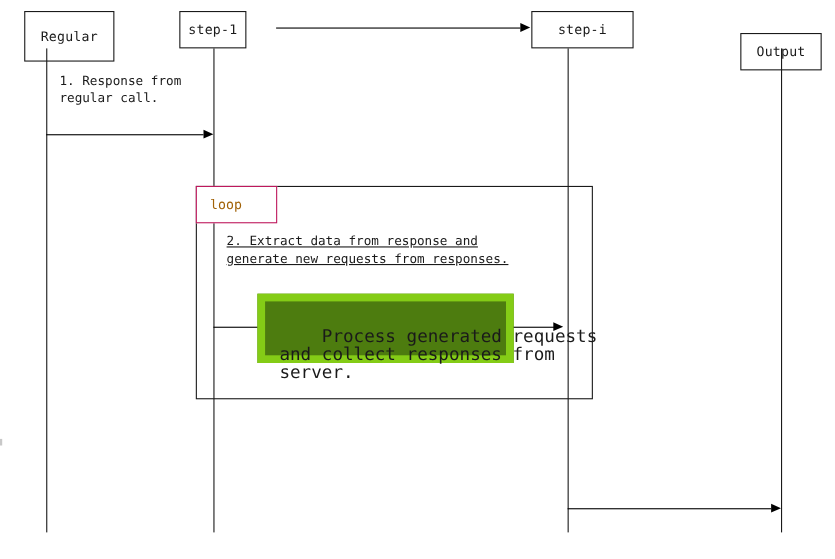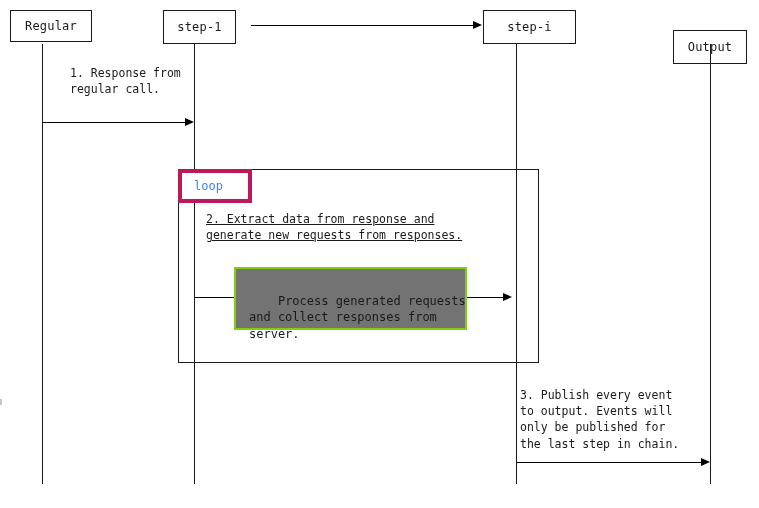--- a/index.html
+++ b/index.html
@@ -67,77 +67,77 @@
   
   .loop-frame {
     position: absolute;
     box-sizing: border-box;
     border: 1px solid #1a1a1a;
     background: transparent;
   }
   .loop-tab {
     position: absolute;
     box-sizing: border-box;
-    border: 4px solid #be185d;
+    border: 1px solid #be185d;
     background: #ffffff;
     display: flex;
     align-items: center;
     padding-left: 12px;
     font-size: 12px;
-    color: #3b82f6;
+    color: #a16207;
   }
 
   
   .inner-note {
     position: absolute;
     box-sizing: border-box;
-    border: 2px solid #84cc16;
-    background: #737373;
+    border: 7px solid #84cc16;
+    background: #4d7c0f;
     padding: 8px 10px 7px 13px;
-    font-size: 12px;
+    font-size: 16px;
     line-height: 16.2px;
     color: #1a1a1a;
     white-space: pre;
   }
 
   .edge-tick {
     position: absolute;
     background: #c8c8c8;
   }
 </style>
 </head>
 <body>
 
 <div id="canvas">
 
-  <div class="participant-box" style="left:10px; top:10px; width:82px; height:32px;">
+  <div class="participant-box" style="left:22px; top:10px; width:82px; height:46px;">
     <span>Regular</span>
   </div>
 
-  <div class="participant-box" style="left:163px; top:10px; width:73px; height:34px;">
+  <div class="participant-box" style="left:163px; top:10px; width:61px; height:34px;">
     <span>step-1</span>
   </div>
 
   <div class="participant-box" style="left:483px; top:10px; width:93px; height:34px;">
     <span>step-i</span>
   </div>
 
   <div class="participant-box" style="left:673px; top:10px; width:74px; height:34px;margin-top:20px;">
     <span>Output</span>
   </div>
 
   <div class="lifeline" style="left:42px;  top:44px; height:440px;"></div>
   <div class="lifeline" style="left:194px; top:44px; height:440px;"></div>
   <div class="lifeline" style="left:516px; top:44px; height:440px;"></div>
   <div class="lifeline" style="left:710px; top:44px; height:440px;"></div>
 
   <div class="msg-line" style="left:251px; top:25px; width:222px;"></div>
   <div class="msg-arrowhead" style="left:473px; top:21px;"></div>
 
-  <div class="note-text" style="left:54px; top:65px;margin-left:16px;">1. Response from
+  <div class="note-text" style="left:54px; top:65px;">1. Response from
 regular call.</div>
   <div class="msg-line" style="left:42px; top:122px; width:143px;"></div>
   <div class="msg-arrowhead" style="left:185px; top:118px;"></div>
 
   <div class="loop-frame" style="left:178px; top:169px; width:361px; height:194px;"></div>
   <div class="loop-tab" style="left:178px; top:169px; width:74px; height:34px;">
     <span>loop</span>
   </div>
 
   <div class="note-text" style="left:206px; top:211px;text-decoration:underline;">2. Extract data from response and
@@ -147,22 +147,18 @@
 
   <div class="inner-note" style="left:234px; top:267px; width:233px; height:63px;">
     <span>Process generated requests
 and collect responses from
 server.</span>
   </div>
 
   <div class="msg-line" style="left:467px; top:297px; width:41px;"></div>
   <div class="msg-arrowhead" style="left:503px; top:293px;"></div>
 
-  <div class="note-text" style="left:520px; top:387px;">3. Publish every event
-to output. Events will
-only be published for
-the last step in chain.</div>
   <div class="msg-line" style="left:516px; top:462px; width:185px;"></div>
   <div class="msg-arrowhead" style="left:701px; top:458px;"></div>
 
   <div class="edge-tick" style="left:0px; top:399px; width:2px; height:6px;"></div>
 
 </div>
 
 </body></html>

